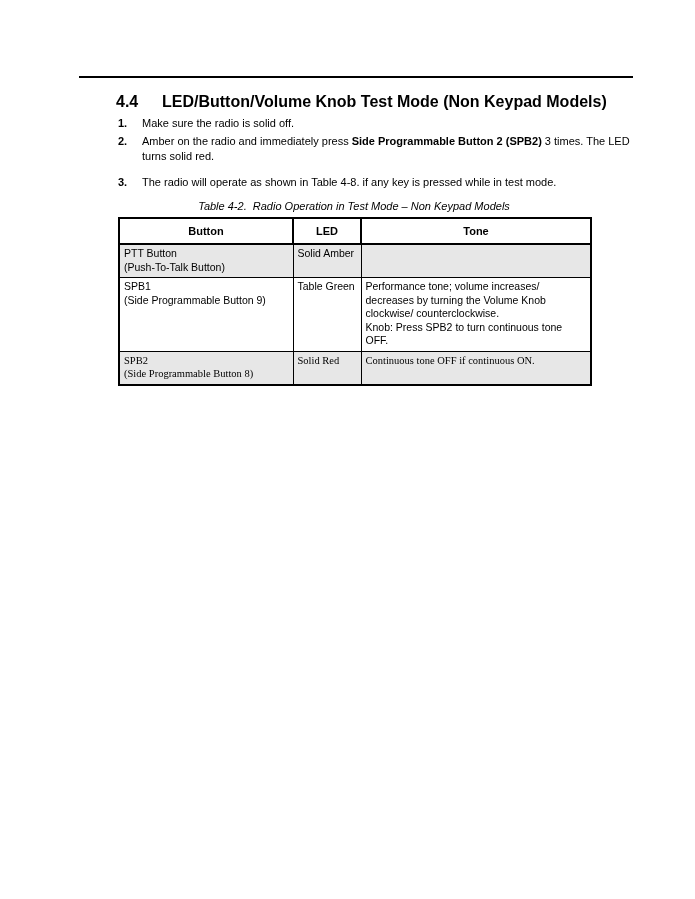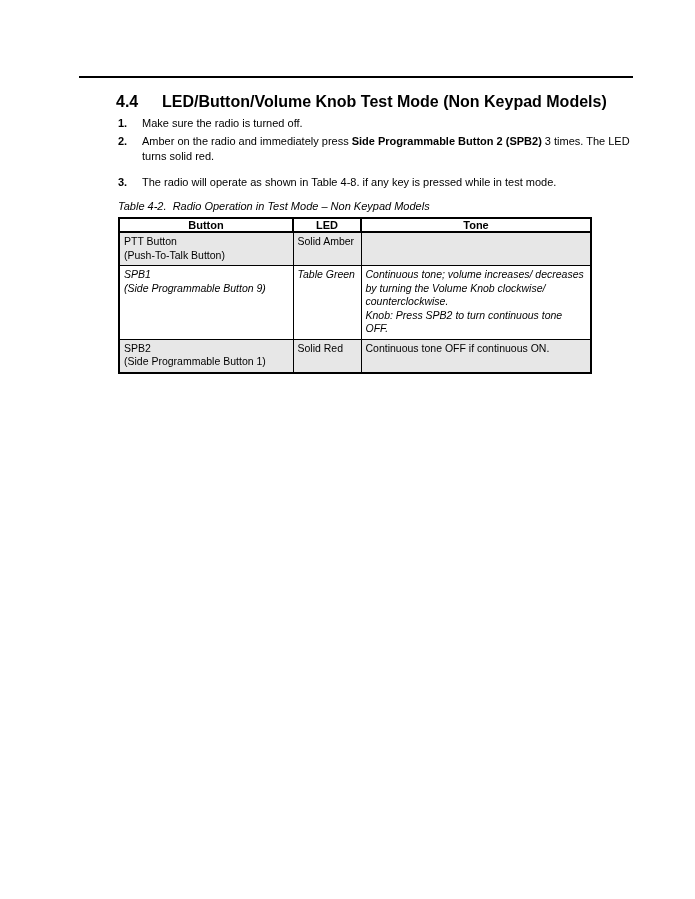--- a/index.html
+++ b/index.html
@@ -67,77 +67,78 @@
   .step-2 { top: 134px; width: 512px; }
   .step-3 { top: 175px; width: 530px; }
   .inline-bold { font-weight: bold; }
 
   
   .table-caption {
     position: absolute;
     left: 118px;
     top: 199px;
     width: 472px;
+    text-align: center;
     font-style: italic;
     font-size: 11px;
     line-height: 14px;
     white-space: pre-wrap;
   }
 
   
   table.ops-table {
     position: absolute;
     left: 118px;
     top: 217px;
     width: 472px;
     border-collapse: collapse;
     table-layout: fixed;
   }
   table.ops-table col.c-button { width: 174px; }
   table.ops-table col.c-led    { width: 68px; }
   table.ops-table col.c-tone   { width: 230px; }
   table.ops-table th {
     border: 2px solid #000000;
-    height: 14px;
+    height: 26px;
     font-size: 11px;
     font-weight: bold;
     text-align: center;
     vertical-align: middle;
     background: #ffffff;
   }
   table.ops-table td {
     border: 1px solid #000000;
     font-size: 10.5px;
     line-height: 13.5px;
     padding: 2px 4px 3px 4px;
     vertical-align: top;
     overflow: hidden;
   }
   table.ops-table { border: 2px solid #000000; }
   table.ops-table tbody tr:first-child td { border-top: 2px solid #000000; }
   tr.row-ptt  td { height: 31px; }
-  tr.row-spb1 td { height: 57px; font-style: italic; }
-  tr.row-spb2 td { height: 30px; }
+  tr.row-spb1 td { height: 57px; }
+  tr.row-spb2 td { height: 30px; font-family: Liberation Serif, serif; }
   tr.shaded td { background: #e7e7e7; }
 </style>
 </head>
 <body>
 
 <div class="page">
 
   <div class="header-rule"></div>
 
   <div class="section-heading">
     <span class="sec-num">4.4</span>
     <span>LED/Button/Volume Knob Test Mode (Non Keypad Models)</span>
   </div>
 
   <div class="step step-1">
     <span class="num">1.</span>
-    <span class="txt">Make sure the radio is turned off.</span>
+    <span class="txt">Make sure the radio is solid off.</span>
   </div>
 
   <div class="step step-2">
     <span class="num">2.</span>
     <span class="txt"><span>Amber on the radio and immediately press </span><span class="inline-bold">Side Programmable Button 2 (SPB2)</span><span> 3 times. The LED turns solid red.</span></span>
   </div>
 
   <div class="step step-3">
     <span class="num">3.</span>
     <span class="txt">The radio will operate as shown in Table 4-8. if any key is pressed while in test mode.</span>
@@ -167,28 +168,28 @@
         <td>Solid Amber</td>
         <td></td>
       </tr>
       <tr class="row-spb1">
         <td>
           <div>SPB1</div>
           <div>(Side Programmable Button 9)</div>
         </td>
         <td>Table Green</td>
         <td>
-          <div>Continuous tone; volume increases/ decreases by turning the Volume Knob clockwise/ counterclockwise.</div>
+          <div>Performance tone; volume increases/ decreases by turning the Volume Knob clockwise/ counterclockwise.</div>
           <div>Knob: Press SPB2 to turn continuous tone OFF.</div>
         </td>
       </tr>
       <tr class="row-spb2 shaded">
         <td>
           <div>SPB2</div>
-          <div>(Side Programmable Button 1)</div>
+          <div>(Side Programmable Button 8)</div>
         </td>
         <td>Solid Red</td>
         <td>Continuous tone OFF if continuous ON.</td>
       </tr>
     </tbody>
   </table>
 
 </div>
 
 </body></html>

